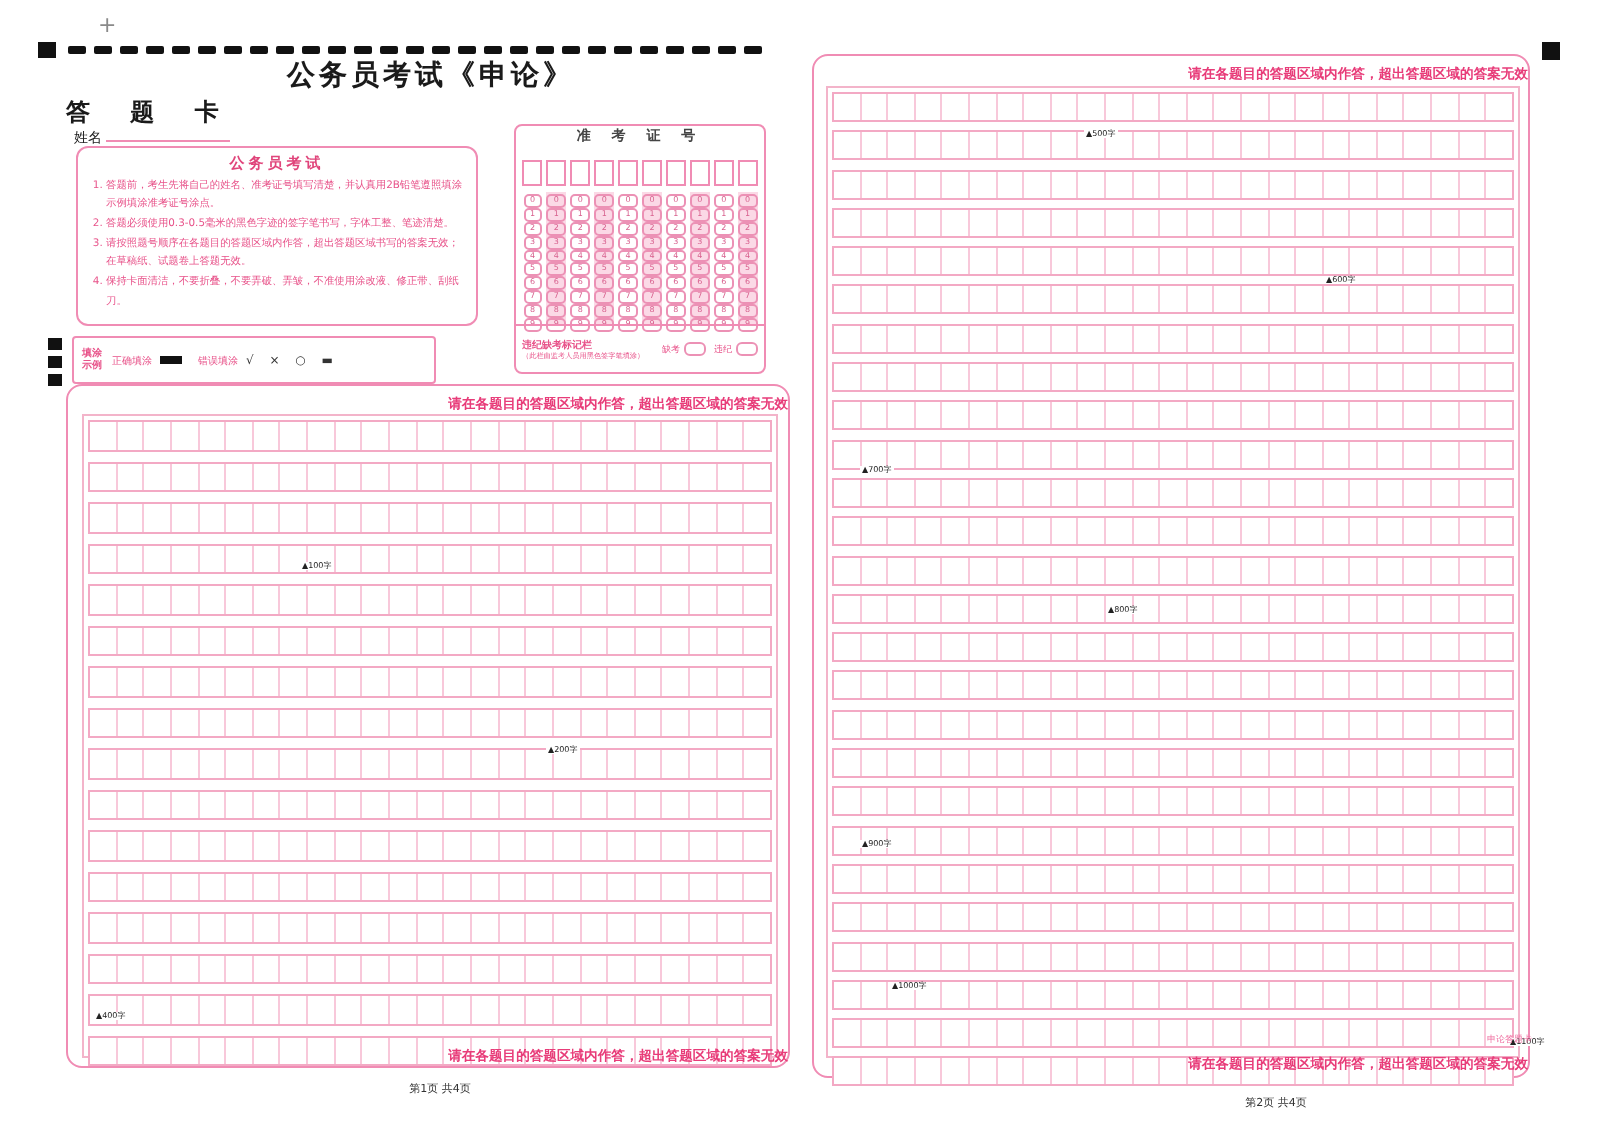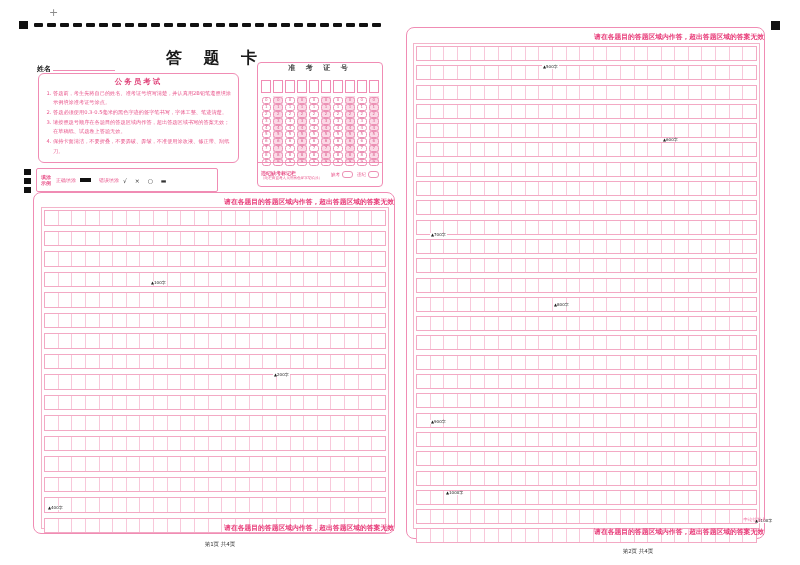--- a/index.html
+++ b/index.html
@@ -13,23 +13,23 @@
   .timing-solid{position:absolute;left:19px;top:21px;width:9px;height:8px;background:#111;}
   .timing-dashes{position:absolute;left:34px;top:23px;display:flex;gap:4px;}
   .timing-dashes .dash{width:9px;height:4px;background:#111;border-radius:1px;}
   .corner-square{position:absolute;left:771px;top:21px;width:9px;height:9px;background:#111;}
   .edge-bars{position:absolute;left:24px;top:169px;display:flex;flex-direction:column;gap:3px;}
   .edge-bars .bar{width:7px;height:6px;background:#111;}
 
   
   .title1{position:absolute;left:33px;top:29px;width:365px;text-align:center;
           font-size:14px;font-weight:bold;letter-spacing:2px;}
-  .title2{position:absolute;left:33px;top:48px;width:365px;text-align:center;
-          font-size:16px;font-weight:bold;letter-spacing:8px;}
-  .name-row{position:absolute;left:37px;top:62px;font-size:7px;font-weight:bold;color:#222;}
+  .title2{position:absolute;left:33px;top:48px;width:365px;text-align:left;
+          font-size:12px;font-weight:bold;letter-spacing:8px;}
+  .name-row{position:absolute;left:37px;top:62px;font-size:7px;font-weight:normal;color:#222;}
   .name-line{display:inline-block;width:62px;border-bottom:1px solid #f08cb4;height:8px;margin-left:2px;}
 
   
   .notice{position:absolute;left:38px;top:73px;width:199px;height:88px;
           border:1px solid #f08cb4;border-radius:6px;background:#fff;}
   .notice-title{font-size:7.5px;font-weight:bold;color:#e0457b;text-align:center;margin-top:3px;letter-spacing:2px;}
   .notice ol{margin:2px 5px 0 5px;padding-left:9px;color:#e8538a;font-size:5.2px;line-height:1.75;}
   .notice li{margin-bottom:1px;}
 
   
@@ -118,20 +118,21 @@
       <div class="dash"></div>
       <div class="dash"></div>
     </div>
   <div class="corner-square"></div>
   <div class="edge-bars">
     <div class="bar"></div>
     <div class="bar"></div>
     <div class="bar"></div>
   </div>
 
+  <div class="title1">公务员考试《申论》</div>
   <div class="title2">答 题 卡</div>
   <div class="name-row">
     <span>姓名</span><span class="name-line"></span>
   </div>
 
   <div class="notice">
     <div class="notice-title">公务员考试</div>
     <ol>
         <li>答题前，考生先将自己的姓名、准考证号填写清楚，并认真用2B铅笔遵照填涂示例填涂准考证号涂点。</li>
         <li>答题必须使用0.3-0.5毫米的黑色字迹的签字笔书写，字体工整、笔迹清楚。</li>

